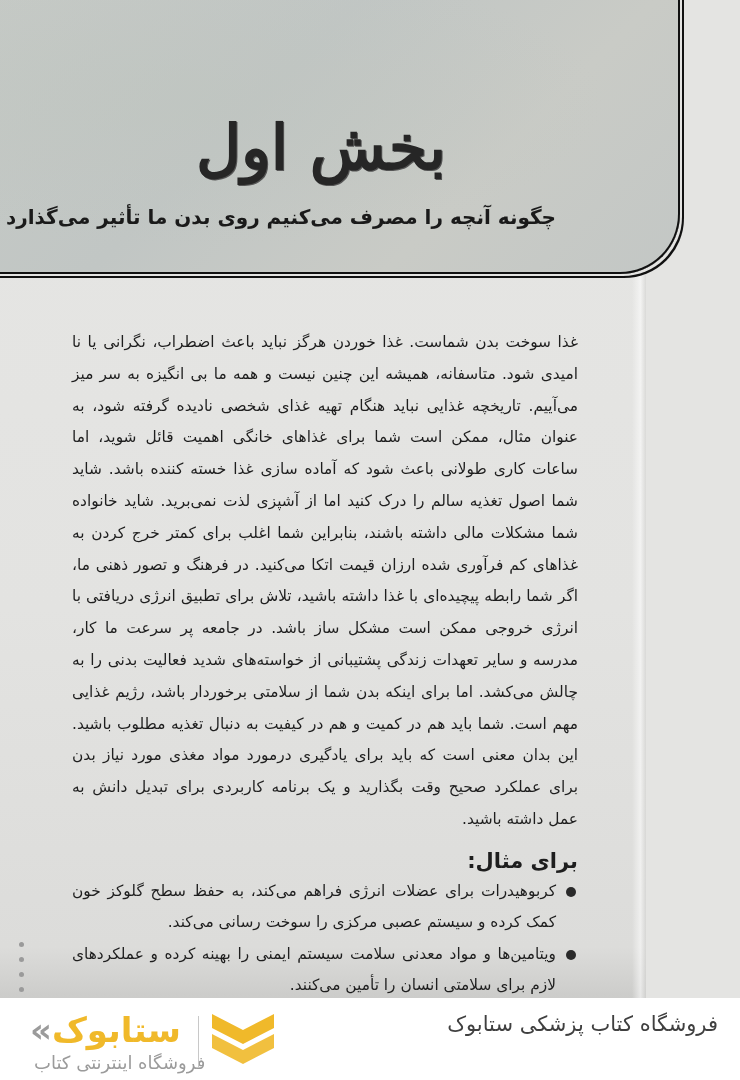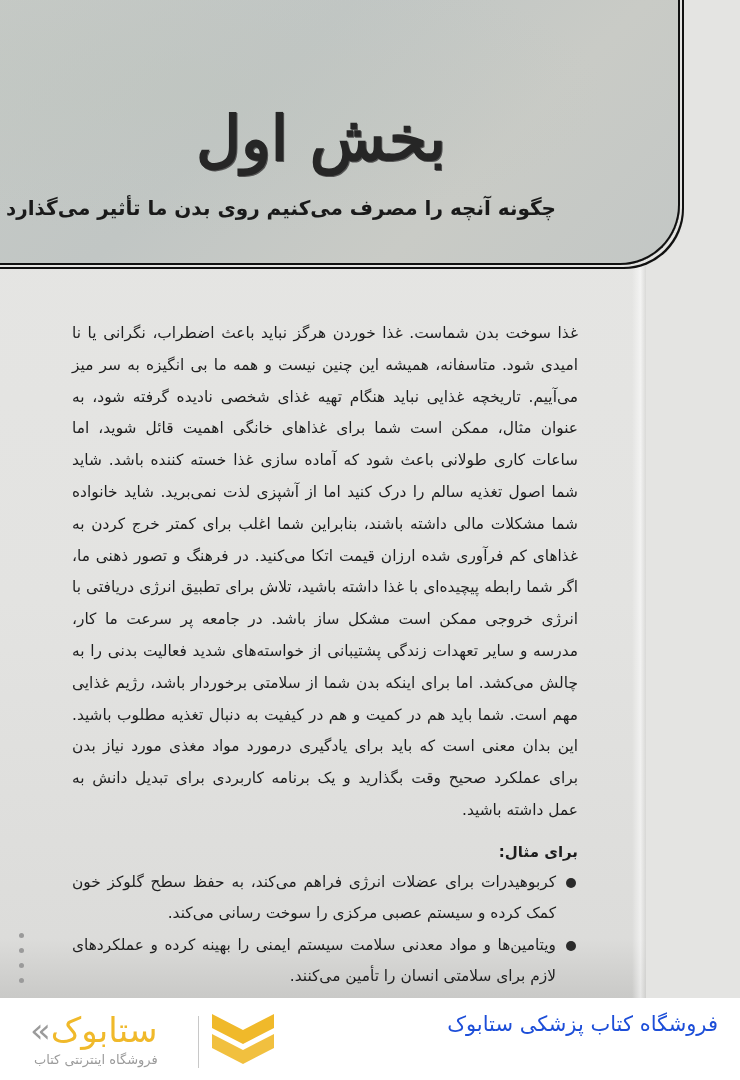--- a/index.html
+++ b/index.html
@@ -4,21 +4,21 @@
   <style>
     * { box-sizing: border-box; margin: 0; padding: 0; }
     html, body { width: 740px; height: 1080px; overflow: hidden; }
     body {
       background: #e4e4e2;
       font-family: "DejaVu Sans", sans-serif;
       color: #1c1c1c;
       position: relative;
     }
     .page {
-      position: absolute; left: 0; top: 0; width: 646px; height: 998px;
+      position: absolute; left: 0; top: 9px; width: 646px; height: 998px;
       background: linear-gradient(180deg, #e6e6e4 0%, #e3e3e1 60%, #dcdcda 94%, #c9c9c7 100%);
     }
     .page-edge {
       position: absolute; right: 0; top: 0; width: 14px; height: 998px;
       background: linear-gradient(90deg, rgba(255,255,255,0) 0%, rgba(255,255,255,0.55) 60%, rgba(210,210,208,0.6) 100%);
     }
     
     .header-panel {
       position: absolute; left: -20px; top: -20px; width: 700px; height: 285px;
       background:
@@ -43,21 +43,21 @@
     }
     
     .content {
       position: absolute; left: 72px; right: 68px; top: 318px;
       direction: rtl; text-align: justify; text-align-last: right;
       font-size: 15.4px; line-height: 31.8px; color: #1e1e1e;
     }
     .para { text-align: justify; }
     .example-heading {
       margin-top: 10px;
-      font-size: 15px; font-weight: bold; line-height: 30px;
+      font-size: 21px; font-weight: bold; line-height: 30px;
     }
     .bullets { list-style: none; }
     .bullets li {
       position: relative; padding-right: 22px; line-height: 31.5px;
     }
     .bullets li .bullet {
       position: absolute; right: 2px; top: 11px;
       width: 10px; height: 10px; border-radius: 50%;
       background: #2a2a2a;
     }
@@ -67,38 +67,38 @@
       display: block; width: 5px; height: 5px; border-radius: 50%;
       background: #9a9a9a; margin-bottom: 10px;
     }
     
     .footer {
       position: absolute; left: 0; top: 998px; width: 740px; height: 82px;
       background: #ffffff;
     }
     .store-name {
       position: absolute; right: 22px; top: 14px;
-      direction: rtl; font-size: 21px; color: #1d4ed8; white-space: nowrap;
+      direction: rtl; font-size: 21px; color: #404040; white-space: nowrap;
     }
     .store-url {
       position: absolute; right: 22px; top: 40px;
       font-family: "DejaVu Sans", sans-serif; font-size: 26px;
       letter-spacing: 7px; color: #1a1a1a; white-space: nowrap;
     }
     .store-url .hl { color: #f0b92a; }
     .logo { position: absolute; left: 30px; top: 12px; width: 250px; height: 62px; }
     .logo-word {
       position: absolute; left: 0; top: 0;
-      font-family: "DejaVu Sans", sans-serif; font-weight: normal;
+      font-family: "DejaVu Sans", sans-serif; font-weight: bold;
       font-size: 34px; color: #f0b92a; letter-spacing: -1px; direction: ltr;
     }
     .logo-word .gray { color: #9b9b9b; }
     .logo-sub {
       position: absolute; left: 4px; top: 42px; direction: rtl;
-      font-size: 13px; color: #9b9b9b; white-space: nowrap;
+      font-size: 18px; color: #9b9b9b; white-space: nowrap;
     }
     .logo-divider { position: absolute; left: 168px; top: 6px; width: 1px; height: 52px; background: #c8c8c8; }
     .logo-mark { position: absolute; left: 182px; top: 4px; }
   </style>
 </head>
 <body>
 
 <div class="page">
   <div class="page-edge"></div>
 

